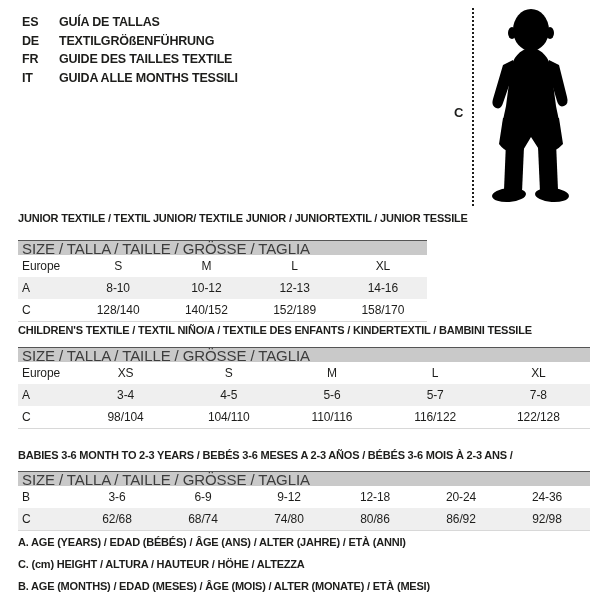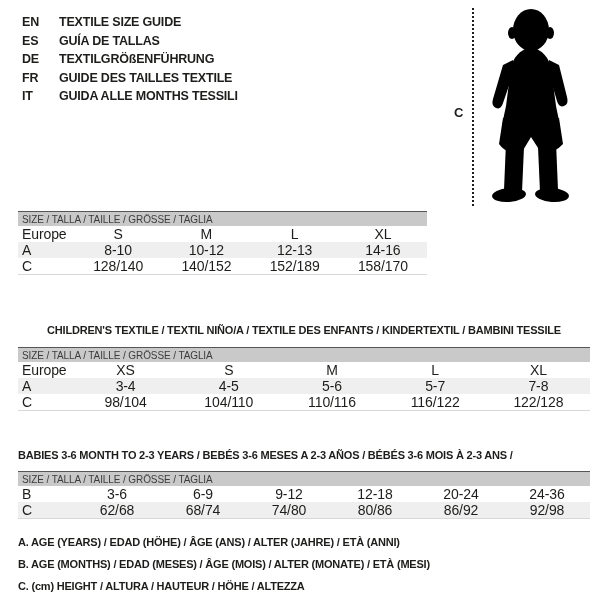--- a/index.html
+++ b/index.html
@@ -14,45 +14,41 @@
   .lang-code{width:37px;flex:none;}
   
   .measure-line{position:absolute;left:472px;top:8px;height:198px;width:0;border-left:2px dotted #1d1d1b;}
   .measure-label{position:absolute;left:454px;top:105px;font-size:13px;font-weight:bold;}
   .baby-svg{position:absolute;left:479px;top:6px;}
   
   .size-section{position:absolute;left:18px;}
   .s1{top:211px;} .s2{top:323px;} .s3{top:427px;}
   .tbl-title{margin:0;font-size:11px;font-weight:bold;letter-spacing:-0.2px;line-height:14px;white-space:nowrap;}
   .s1 .title-wrap{margin-bottom:15px;}
-  .s2 .title-wrap{margin-bottom:10px;text-align:center;}
+  .s2 .title-wrap{margin-bottom:10px;}
   .s3 .tbl-title{line-height:16px;}
   .s3 .title-wrap{margin-bottom:8px;margin-top:20px;}
   .size-bar{
     background:#c9c9c9;border-top:1px solid #555555;box-sizing:border-box;
-    height:15px;font-size:10px;color:#3c3c3c;letter-spacing:-0.1px;
+    height:15px;font-size:15px;color:#3c3c3c;letter-spacing:-0.1px;
     padding:1px 0 0 4px;line-height:13px;
   }
   table.size-table{border-collapse:collapse;table-layout:fixed;border-bottom:1px solid #d8d8d8;}
   table.t1{width:409px;} table.t2,table.t3{width:572px;}
-  td{height:16px;padding:0;text-align:center;font-size:14px;letter-spacing:-0.1px;white-space:nowrap;}
+  td{height:22px;padding:0;text-align:center;font-size:12px;letter-spacing:-0.1px;white-space:nowrap;}
   td:first-child{text-align:left;padding-left:4px;width:52px;}
   tbody tr:nth-child(even){background:#efefef;}
   
   .legend{position:absolute;left:18px;top:531px;}
   .legend-line{font-size:11px;font-weight:bold;letter-spacing:-0.2px;line-height:22px;white-space:nowrap;}
 </style>
 </head>
 <body>
 
 <div class="langs">
-  <div class="lang-row">
-    <span class="lang-code">EN</span>
-    <span class="lang-label">TEXTILE SIZE GUIDE</span>
-  </div>
   <div class="lang-row">
     <span class="lang-code">ES</span>
     <span class="lang-label">GUÍA DE TALLAS</span>
   </div>
   <div class="lang-row">
     <span class="lang-code">DE</span>
     <span class="lang-label">TEXTILGRÖßENFÜHRUNG</span>
   </div>
   <div class="lang-row">
     <span class="lang-code">FR</span>
@@ -76,20 +72,23 @@
     <path d="M70,54 L80,59 L88,91 Q90,98 85,100 Q80,102 78,95 L70,68 Z"></path>
     <path d="M24,112 Q52,104 80,112 L84,138 Q74,149 61,145 L52,131 L43,146 Q29,150 20,138 Z"></path>
     <path d="M27,136 L45,141 L43,186 L25,184 Z"></path>
     <path d="M59,141 L77,136 L79,184 L61,186 Z"></path>
     <ellipse cx="30" cy="189" rx="17" ry="7" transform="rotate(-4 30 189)"></ellipse>
     <ellipse cx="73" cy="189" rx="17" ry="7" transform="rotate(4 73 189)"></ellipse>
   </g>
 </svg>
 
 <section class="size-section s1">
+  <div class="title-wrap">
+    <h2 class="tbl-title">JUNIOR TEXTILE / TEXTIL JUNIOR/ TEXTILE JUNIOR / JUNIORTEXTIL / JUNIOR TESSILE</h2>
+  </div>
   <div class="size-bar" style="width:409px">SIZE / TALLA / TAILLE / GRÖSSE / TAGLIA</div>
   <table class="size-table t1">
     <tbody>
         <tr>
           <td>Europe</td>
           <td>S</td>
           <td>M</td>
           <td>L</td>
           <td>XL</td>
         </tr>
@@ -169,16 +168,16 @@
           <td>74/80</td>
           <td>80/86</td>
           <td>86/92</td>
           <td>92/98</td>
         </tr>
       </tbody>
   </table>
 </section>
 
 <div class="legend">
-  <div class="legend-line">A. AGE (YEARS) / EDAD (HÖHE) / ÂGE (ANS) / ALTER (JAHRE) / ETÀ (ANNI)</div>
+  <div class="legend-line">A. AGE (YEARS) / EDAD (BÉBÉS) / ÂGE (ANS) / ALTER (JAHRE) / ETÀ (ANNI)</div>
+  <div class="legend-line">C. (cm) HEIGHT / ALTURA / HAUTEUR / HÖHE / ALTEZZA</div>
   <div class="legend-line">B. AGE (MONTHS) / EDAD (MESES) / ÂGE (MOIS) / ALTER (MONATE) / ETÀ (MESI)</div>
-  <div class="legend-line">C. (cm) HEIGHT / ALTURA / HAUTEUR / HÖHE / ALTEZZA</div>
 </div>
 
 </body></html>

